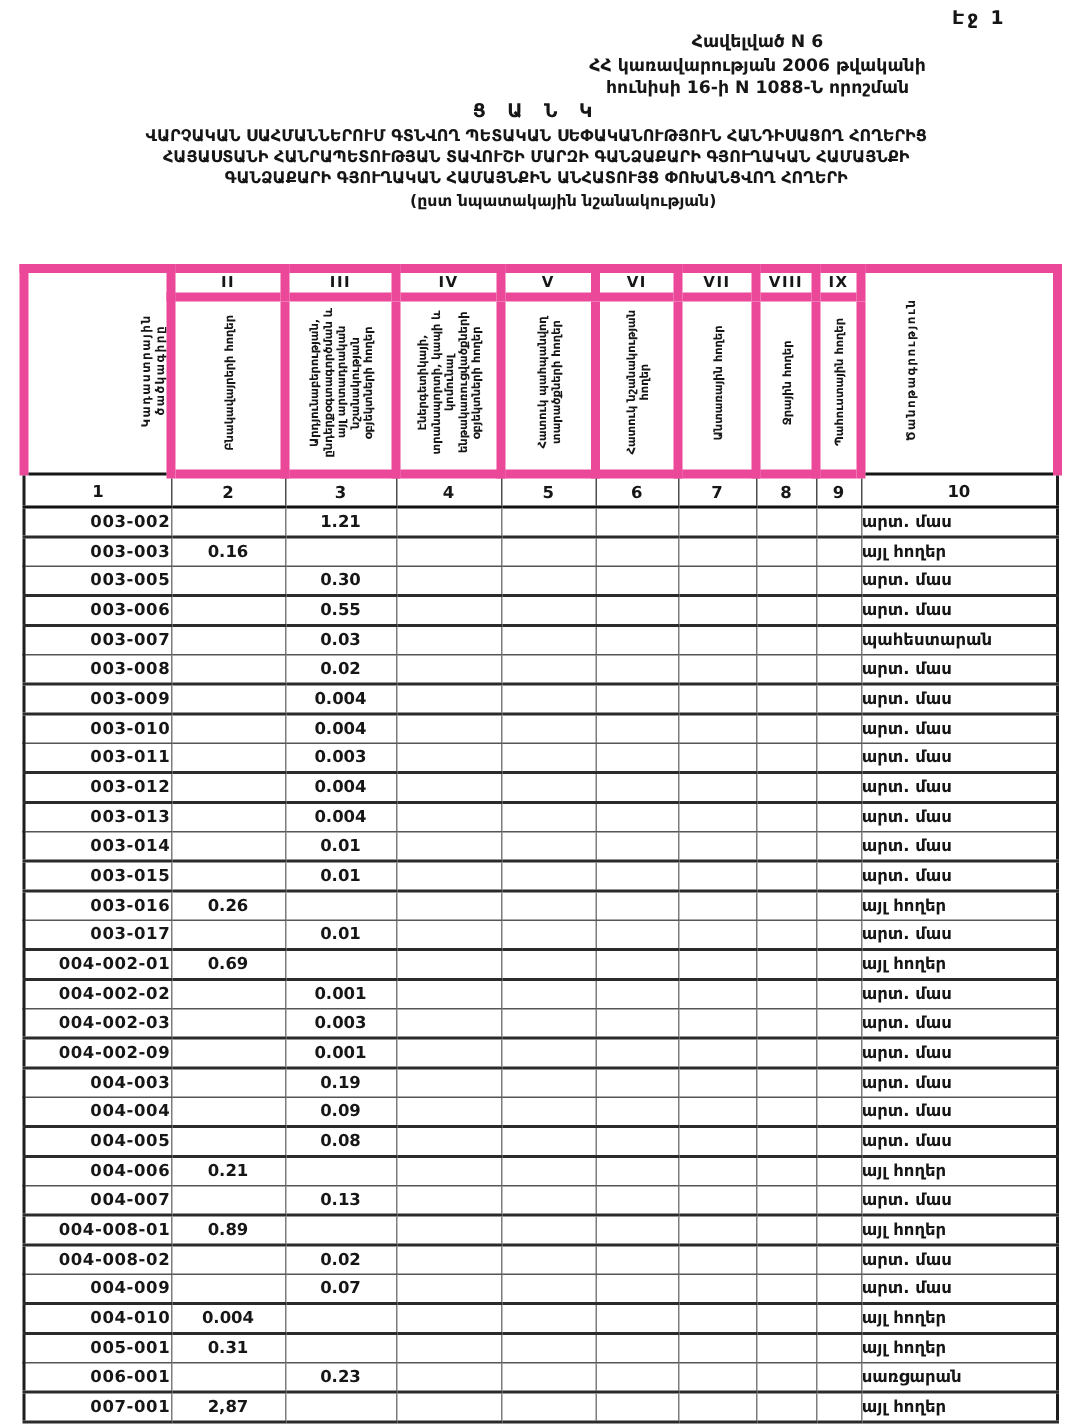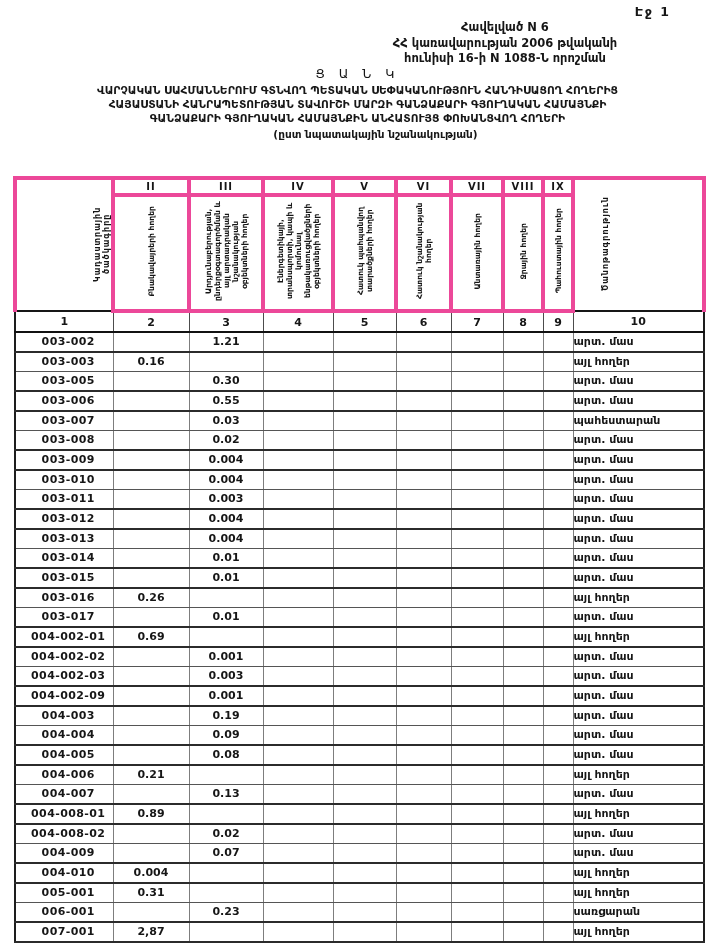--- a/index.html
+++ b/index.html
@@ -7,33 +7,33 @@
        font-family:"DejaVu Sans",sans-serif;color:#161616;}
   .page{position:relative;width:715px;height:950px;background:#fff;}
 
   .page-label{position:absolute;top:4px;right:44px;
       font-weight:bold;font-size:12.5px;letter-spacing:2px;}
 
   .appendix{position:absolute;top:20px;left:310px;width:390px;
       text-align:center;font-weight:bold;font-size:11.5px;line-height:15.5px;}
 
   .doc-title{position:absolute;top:66px;left:0;width:100%;text-align:center;
-      font-weight:normal;font-size:12.5px;letter-spacing:5px;}
+      font-weight:bold;font-size:12.5px;letter-spacing:5px;}
 
   .subtitle{position:absolute;top:84px;left:0;width:100%;text-align:center;
       font-weight:bold;font-size:10.7px;line-height:13.8px;}
   .subtitle .note-line{margin-top:3px;font-size:10.5px;padding-left:36px;}
 
   .table-wrap{position:absolute;top:176px;left:13px;}
   table{border-collapse:collapse;table-layout:fixed;width:689px;
         border:2px solid #1d1d1d;}
   th,td{padding:0;overflow:hidden;}
 
   
-  thead th{border:4px solid #ec4899;vertical-align:middle;font-weight:bold;}
+  thead th{border:6px solid #ec4899;vertical-align:middle;font-weight:bold;}
   .num-row th{height:13px;font-size:10px;letter-spacing:1px;
       border-bottom:2px solid #161616;}
   .num-row th.thick{border-bottom:3px solid #000;}
   .vhead-row th{height:112px;}
   .corner-cell{text-align:right;}
   .note-head-cell{text-align:left;padding-left:26px;}
 
   .vh{writing-mode:vertical-rl;transform:rotate(180deg);
       display:inline-block;max-height:106px;
       font-size:7.6px;line-height:9px;font-weight:bold;text-align:center;}
@@ -42,21 +42,21 @@
 
   .count-row td{height:18px;font-size:11px;font-weight:bold;text-align:center;
       border:1px solid #4c4c4c;border-top:1.5px solid #222;
       border-bottom:2px solid #111;}
 
   
   tbody td{height:18px;font-size:11px;font-weight:600;line-height:18px;
       border-left:1px solid #7d7d7d;border-right:1px solid #7d7d7d;
       border-bottom:2px solid #2b2b2b;white-space:nowrap;}
   tbody tr:nth-child(3n+2) td{border-bottom:1px solid #555;}
-  tbody td.code{text-align:center;padding-left:8px;letter-spacing:0.4px;}
+  tbody td.code{text-align:right;padding-left:8px;letter-spacing:0.4px;}
   tbody td.val{text-align:center;}
   tbody td.note{text-align:left;padding-left:0;}
 </style>
 </head>
 <body>
 
 <div class="page">
 
   <div class="page-label">Էջ 1</div>
 

